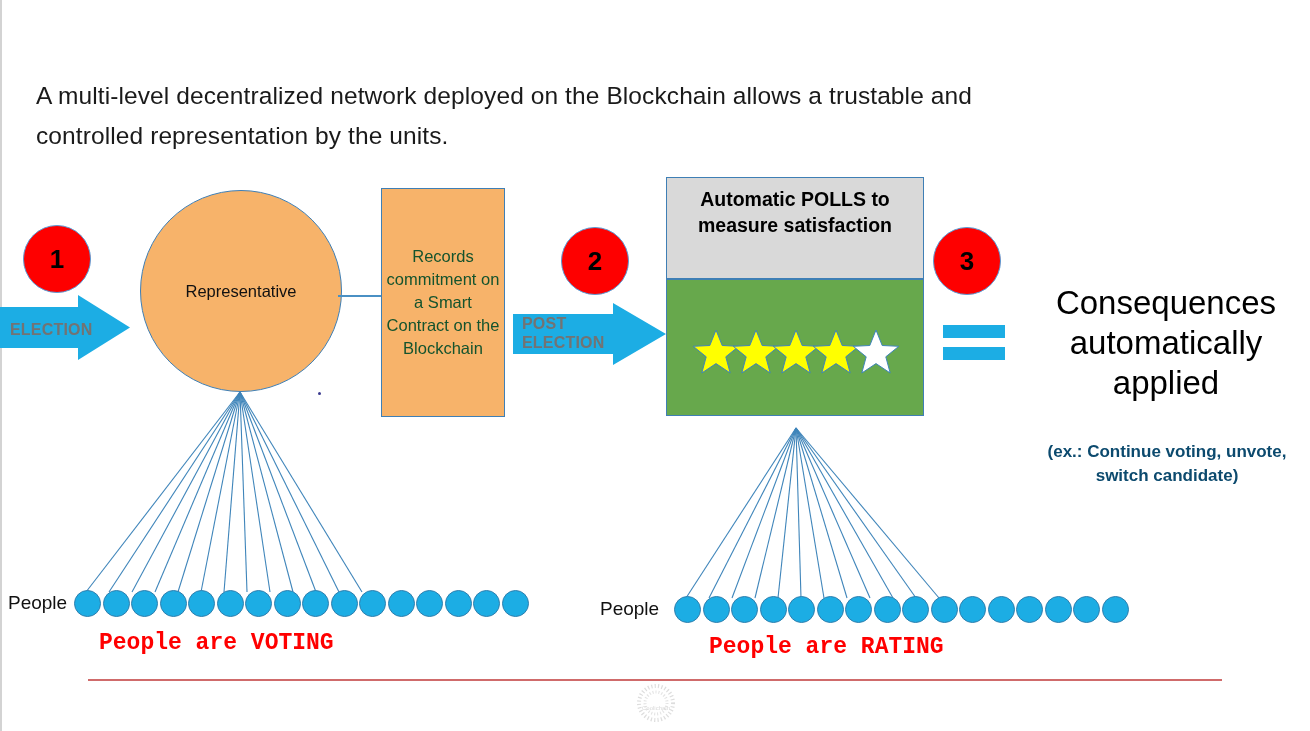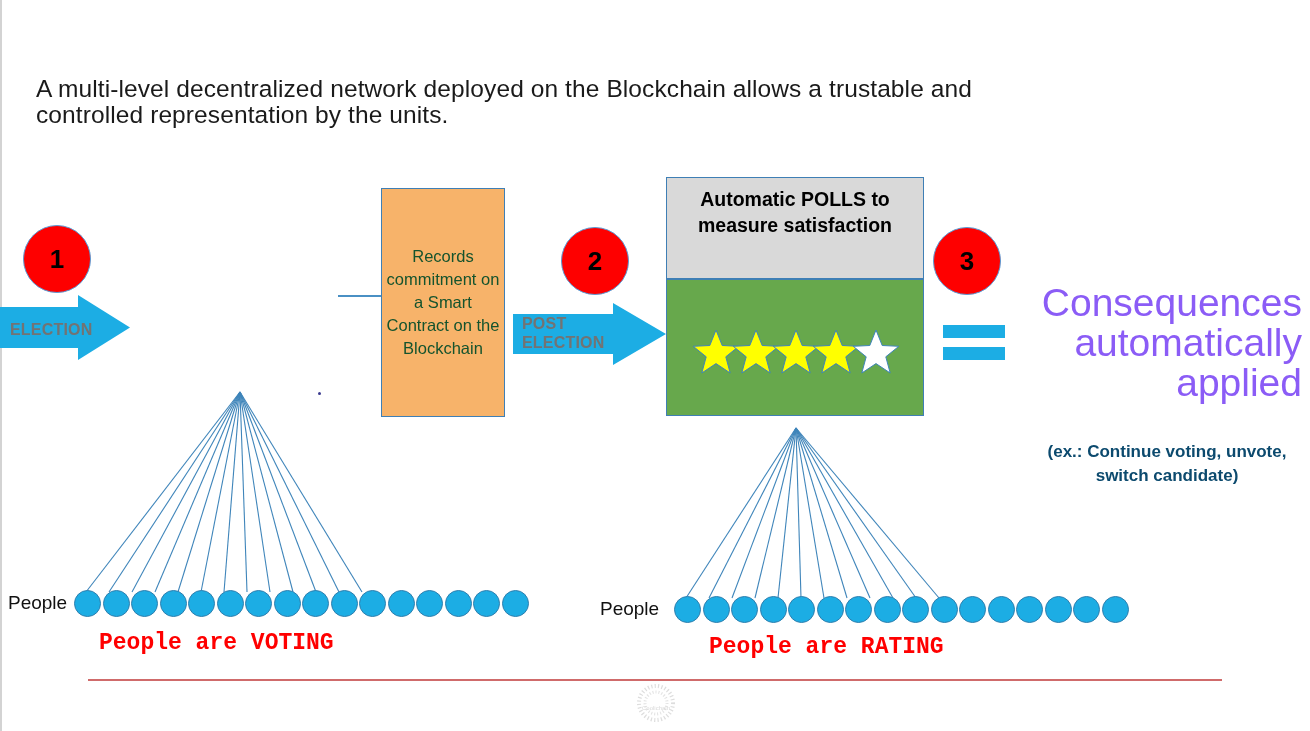--- a/index.html
+++ b/index.html
@@ -4,21 +4,21 @@
 <style>
   html,body{margin:0;padding:0;background:#ffffff;}
   body{width:1310px;height:731px;position:relative;overflow:hidden;
        font-family:"Liberation Sans",sans-serif;color:#000;}
 
   #canvas{position:absolute;left:0;top:0;width:1310px;height:731px;}
 
   .edge-line{position:absolute;left:0;top:0;width:2px;height:731px;background:#d3d3d3;}
 
   .headline{position:absolute;left:36px;top:76px;width:960px;
-            font-size:24.5px;line-height:26px;color:#1a1a1a;letter-spacing:.1px;}
+            font-size:24.5px;line-height:40px;color:#1a1a1a;letter-spacing:.1px;}
 
   .num-circle{position:absolute;width:66px;height:66px;border-radius:50%;
               background:#fe0000;border:1.5px solid #5b9bd5;
               display:flex;align-items:center;justify-content:center;
               font-size:26px;font-weight:bold;color:#000;}
 
   .rep-circle{position:absolute;left:140px;top:190px;width:200px;height:200px;
               border-radius:50%;background:#f7b36a;border:1.6px solid #3f7fb5;
               display:flex;align-items:center;justify-content:center;
               font-size:16.5px;color:#111;}
@@ -45,21 +45,21 @@
               background:#67a84c;border:1.5px solid #3f7fb5;box-sizing:border-box;}
   .stars{position:absolute;left:10px;top:48px;width:238px;
          display:flex;justify-content:center;gap:0px;}
   .stars svg{display:block;margin:0 -4px;}
 
   .equals{position:absolute;left:943px;top:325px;}
   .equals .bar{width:62px;height:13px;background:#1cade4;}
   .equals .bar+.bar{margin-top:9px;}
 
   .consequences{position:absolute;left:1030px;top:283px;width:272px;
-                text-align:right;color:#8b5cf6;font-size:39px;line-height:40px;}
+                text-align:center;color:#000000;font-size:33px;line-height:40px;}
   .conseq-sub{position:absolute;left:1036px;top:440px;width:262px;
               text-align:center;color:#0c4a6e;font-size:17px;
               font-weight:bold;line-height:24px;}
 
   .people-label{position:absolute;font-size:19px;color:#111;}
 
   .dot-row{position:absolute;display:flex;}
   .dot{width:27px;height:27px;border-radius:50%;background:#1cade4;
        border:1px solid #2f7fae;box-sizing:border-box;margin-right:1.5px;}
 
@@ -89,20 +89,23 @@
     <span>1</span>
   </div>
 
   <div class="arrow-wrap" style="left:0px;top:295px;">
     <svg width="130" height="65" viewBox="0 0 130 65">
       <path d="M0,12 L78,12 L78,0 L130,32.5 L78,65 L78,53 L0,53 Z" fill="#1cade4"></path>
     </svg>
   </div>
   <div class="arrow-label" style="left:10px;top:320px;">ELECTION</div>
 
+  <div class="rep-circle">
+    <span>Representative</span>
+  </div>
 
   <div class="tiny-dot"></div>
 
   <div class="connector" style="left:338px;top:295px;width:45px;"></div>
 
   <div class="records-box">
     <span>Records commitment on a Smart Contract on the Blockchain</span>
   </div>
 
   <div class="fan" style="left:0px;top:0px;">

